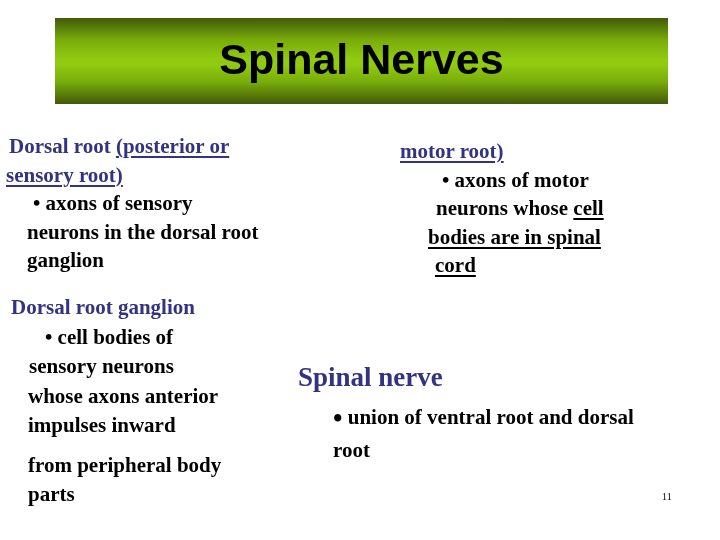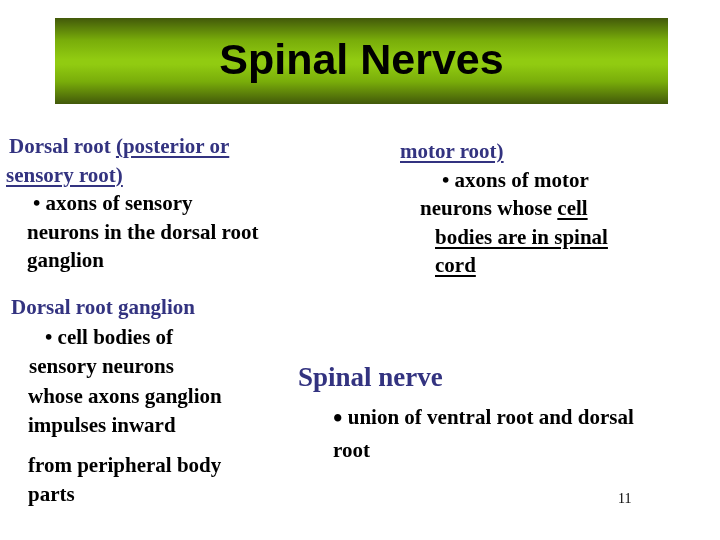--- a/index.html
+++ b/index.html
@@ -66,24 +66,24 @@
     text-decoration-thickness: 2px;
     text-underline-offset: 3px;
   }
   .seg.bullet-large {
     font-size: 27px;
     line-height: 1px;
     vertical-align: -3px;
   }
   .page-number {
     position: absolute;
-    left: 618px;
+    left: 662px;
     top: 491px;
     font-family: "Liberation Serif", serif;
-    font-size: 14px;
+    font-size: 10px;
     color: var(--body-color);
   }
 </style>
 </head>
 <body style="background: rgb(255, 255, 255);">
 
 <div class="slide">
   <div class="title-banner">
     <div class="title-text">Spinal Nerves</div>
   </div>
@@ -92,29 +92,29 @@
       <div class="text-block" style="left: 6px; top: 132px; font-size: 21px; line-height: 28.5px;">
         <div class="line" style="margin-left: 3px;"><span class="seg heading">Dorsal root </span><span class="seg heading-underline">(posterior or</span></div>
         <div class="line" style="margin-left: 0px;"><span class="seg heading-underline">sensory root)</span></div>
         <div class="line" style="margin-left: 27px;"><span class="seg body">• axons of sensory</span></div>
         <div class="line" style="margin-left: 21px;"><span class="seg body">neurons in the dorsal root</span></div>
         <div class="line" style="margin-left: 21px;"><span class="seg body">ganglion</span></div>
       </div>
       <div class="text-block" style="left: 400px; top: 137px; font-size: 21px; line-height: 28.5px;">
         <div class="line" style="margin-left: 0px;"><span class="seg heading-underline">motor root)</span></div>
         <div class="line" style="margin-left: 42px;"><span class="seg body">• axons of motor</span></div>
-        <div class="line" style="margin-left: 20px;"><span class="seg body">neurons whose </span><span class="seg body-underline">cell</span></div>
-        <div class="line" style="margin-left: 35px;"><span class="seg body-underline">bodies are in spinal</span></div>
+        <div class="line" style="margin-left: 36px;"><span class="seg body">neurons whose </span><span class="seg body-underline">cell</span></div>
+        <div class="line" style="margin-left: 28px;"><span class="seg body-underline">bodies are in spinal</span></div>
         <div class="line" style="margin-left: 35px;"><span class="seg body-underline">cord</span></div>
       </div>
       <div class="text-block" style="left: 11px; top: 293px; font-size: 21px; line-height: 29.5px;">
         <div class="line" style="margin-left: 0px;"><span class="seg heading">Dorsal root ganglion</span></div>
         <div class="line" style="margin-left: 34px;"><span class="seg body">• cell bodies of</span></div>
         <div class="line" style="margin-left: 18px;"><span class="seg body">sensory neurons</span></div>
-        <div class="line" style="margin-left: 17px;"><span class="seg body">whose axons ganglion</span></div>
+        <div class="line" style="margin-left: 17px;"><span class="seg body">whose axons anterior</span></div>
         <div class="line" style="margin-left: 17px;"><span class="seg body">impulses inward</span></div>
         <div class="line" style="margin-left: 17px; margin-top: 10px;"><span class="seg body">from peripheral body</span></div>
         <div class="line" style="margin-left: 17px;"><span class="seg body">parts</span></div>
       </div>
       <div class="text-block" style="left: 298px; top: 360px; font-size: 27px; line-height: 34px;">
         <div class="line" style="margin-left: 0px;"><span class="seg heading">Spinal nerve</span></div>
       </div>
       <div class="text-block" style="left: 298px; top: 401px; font-size: 21px; line-height: 33px;">
         <div class="line" style="margin-left: 35px;"><span class="seg bullet-large">•</span><span class="seg body"> union of ventral root and dorsal</span></div>
         <div class="line" style="margin-left: 35px;"><span class="seg body">root</span></div>

